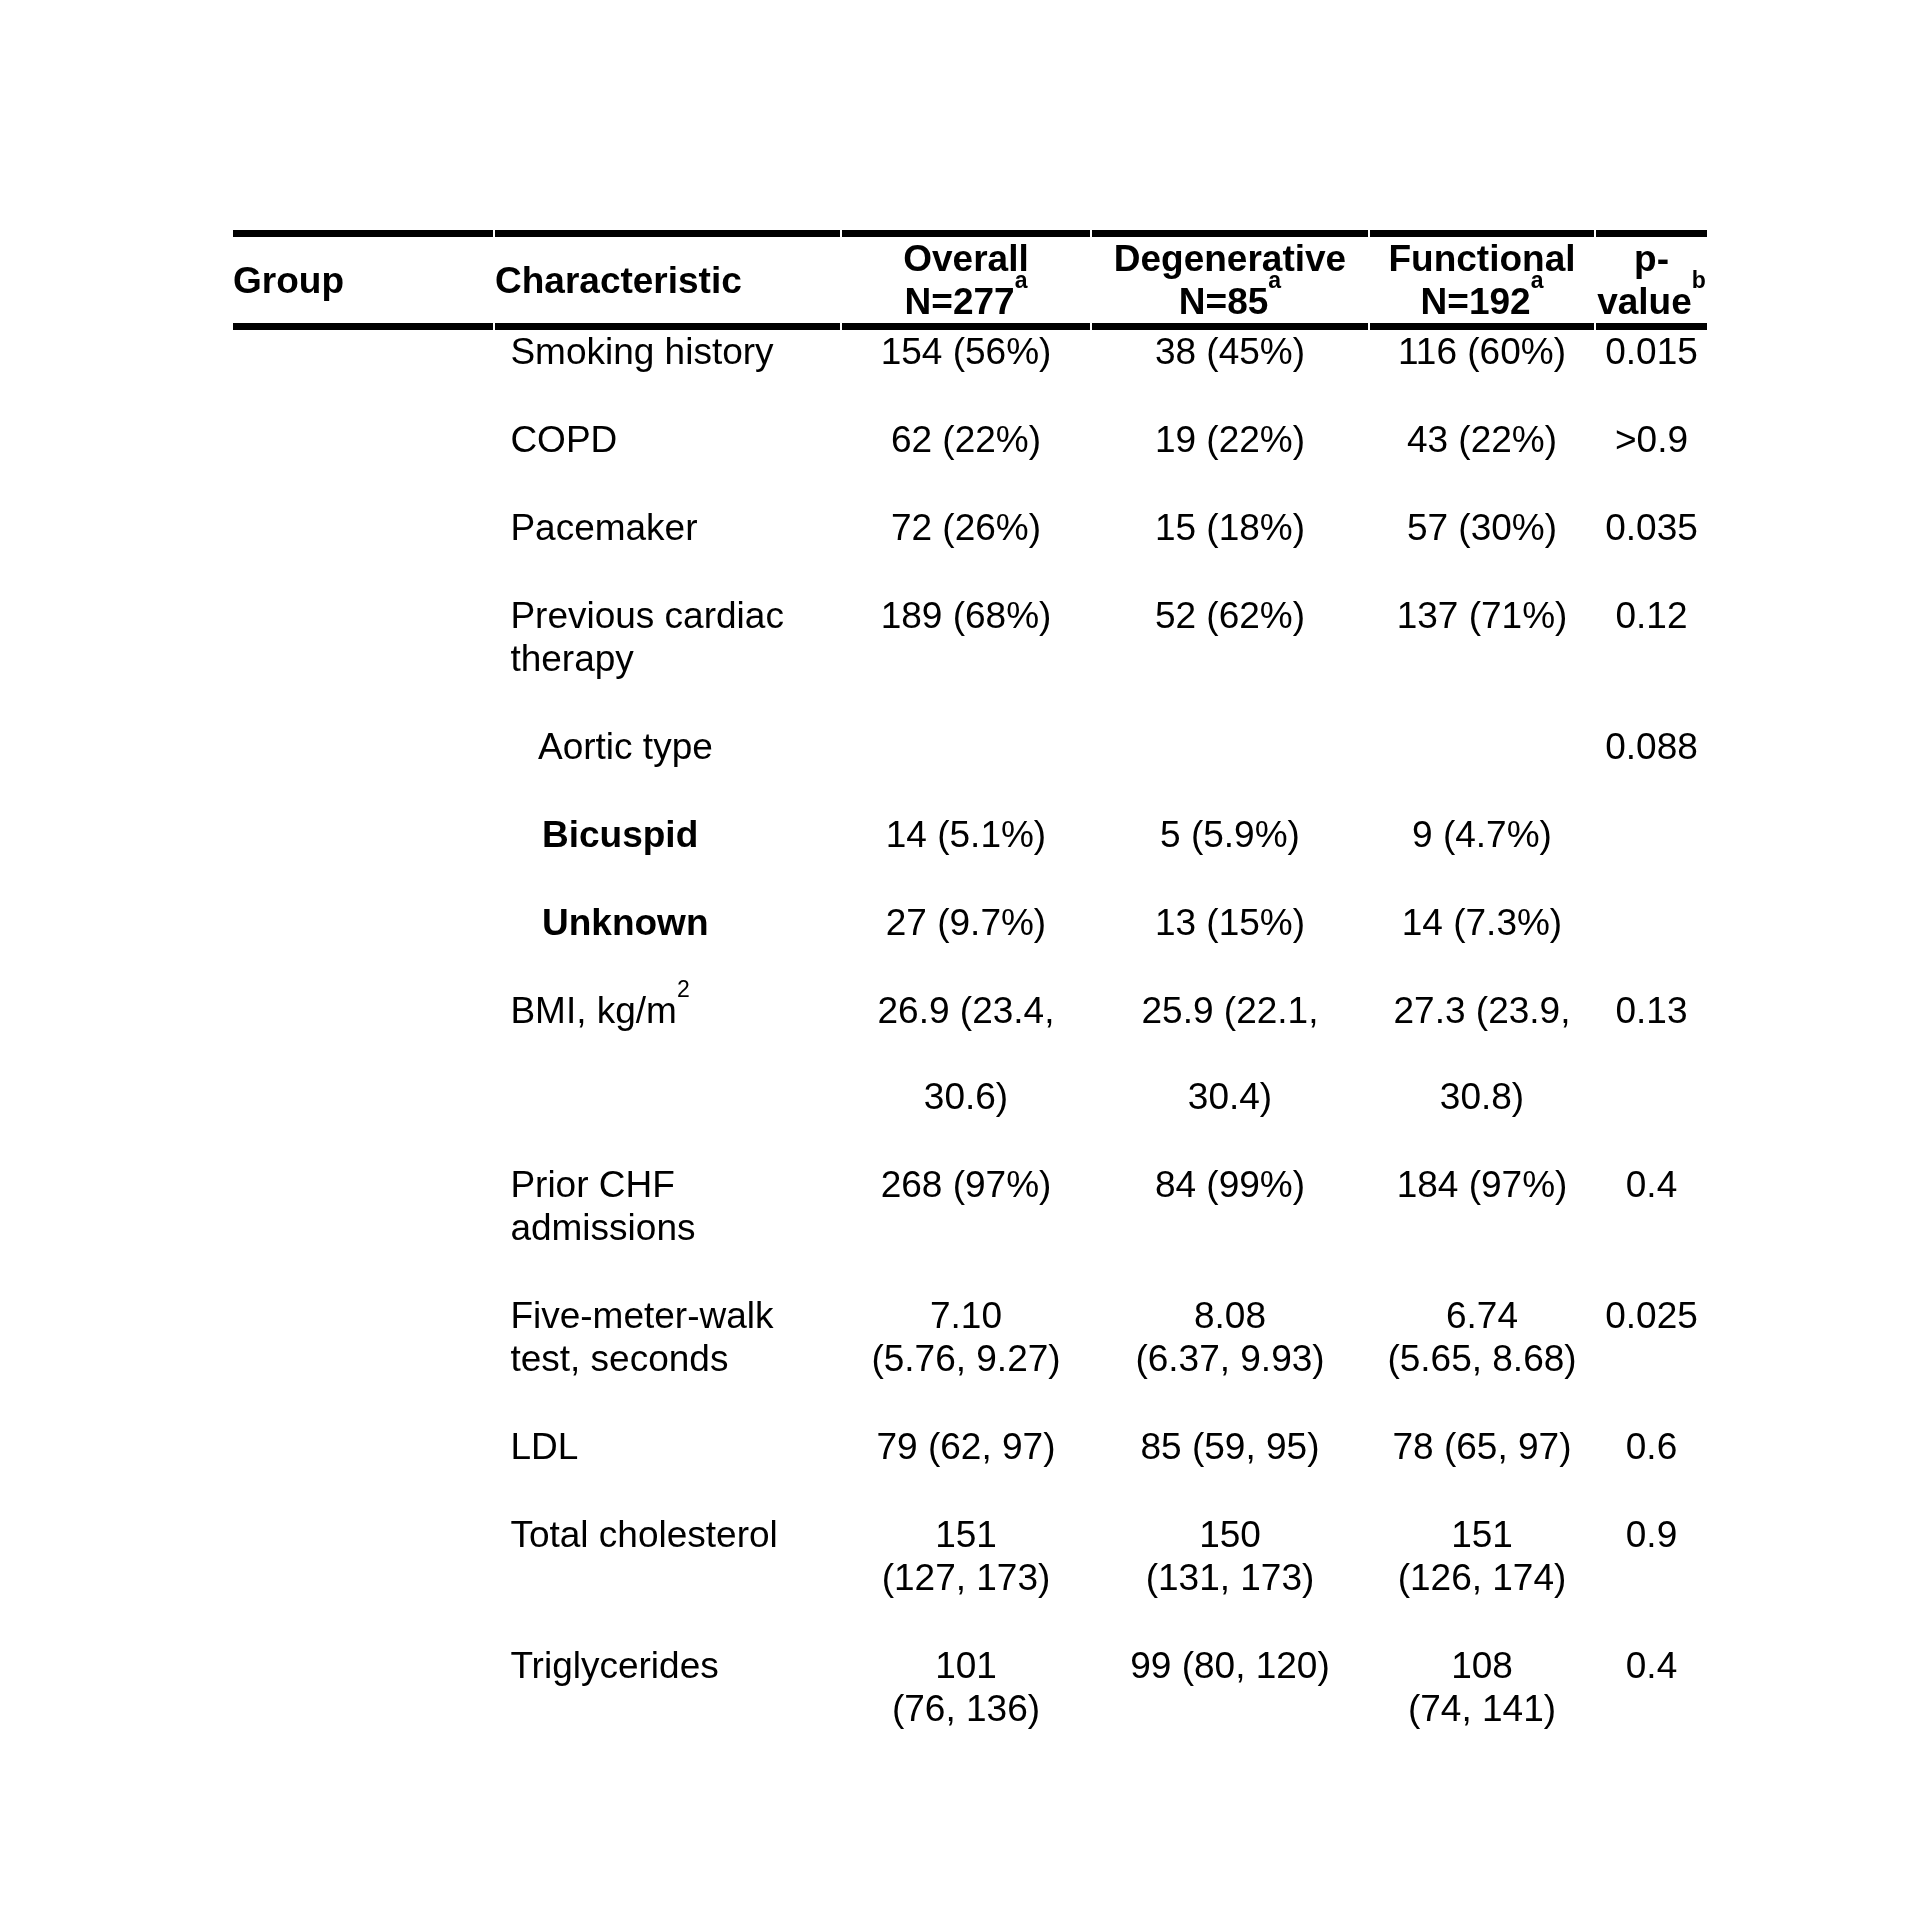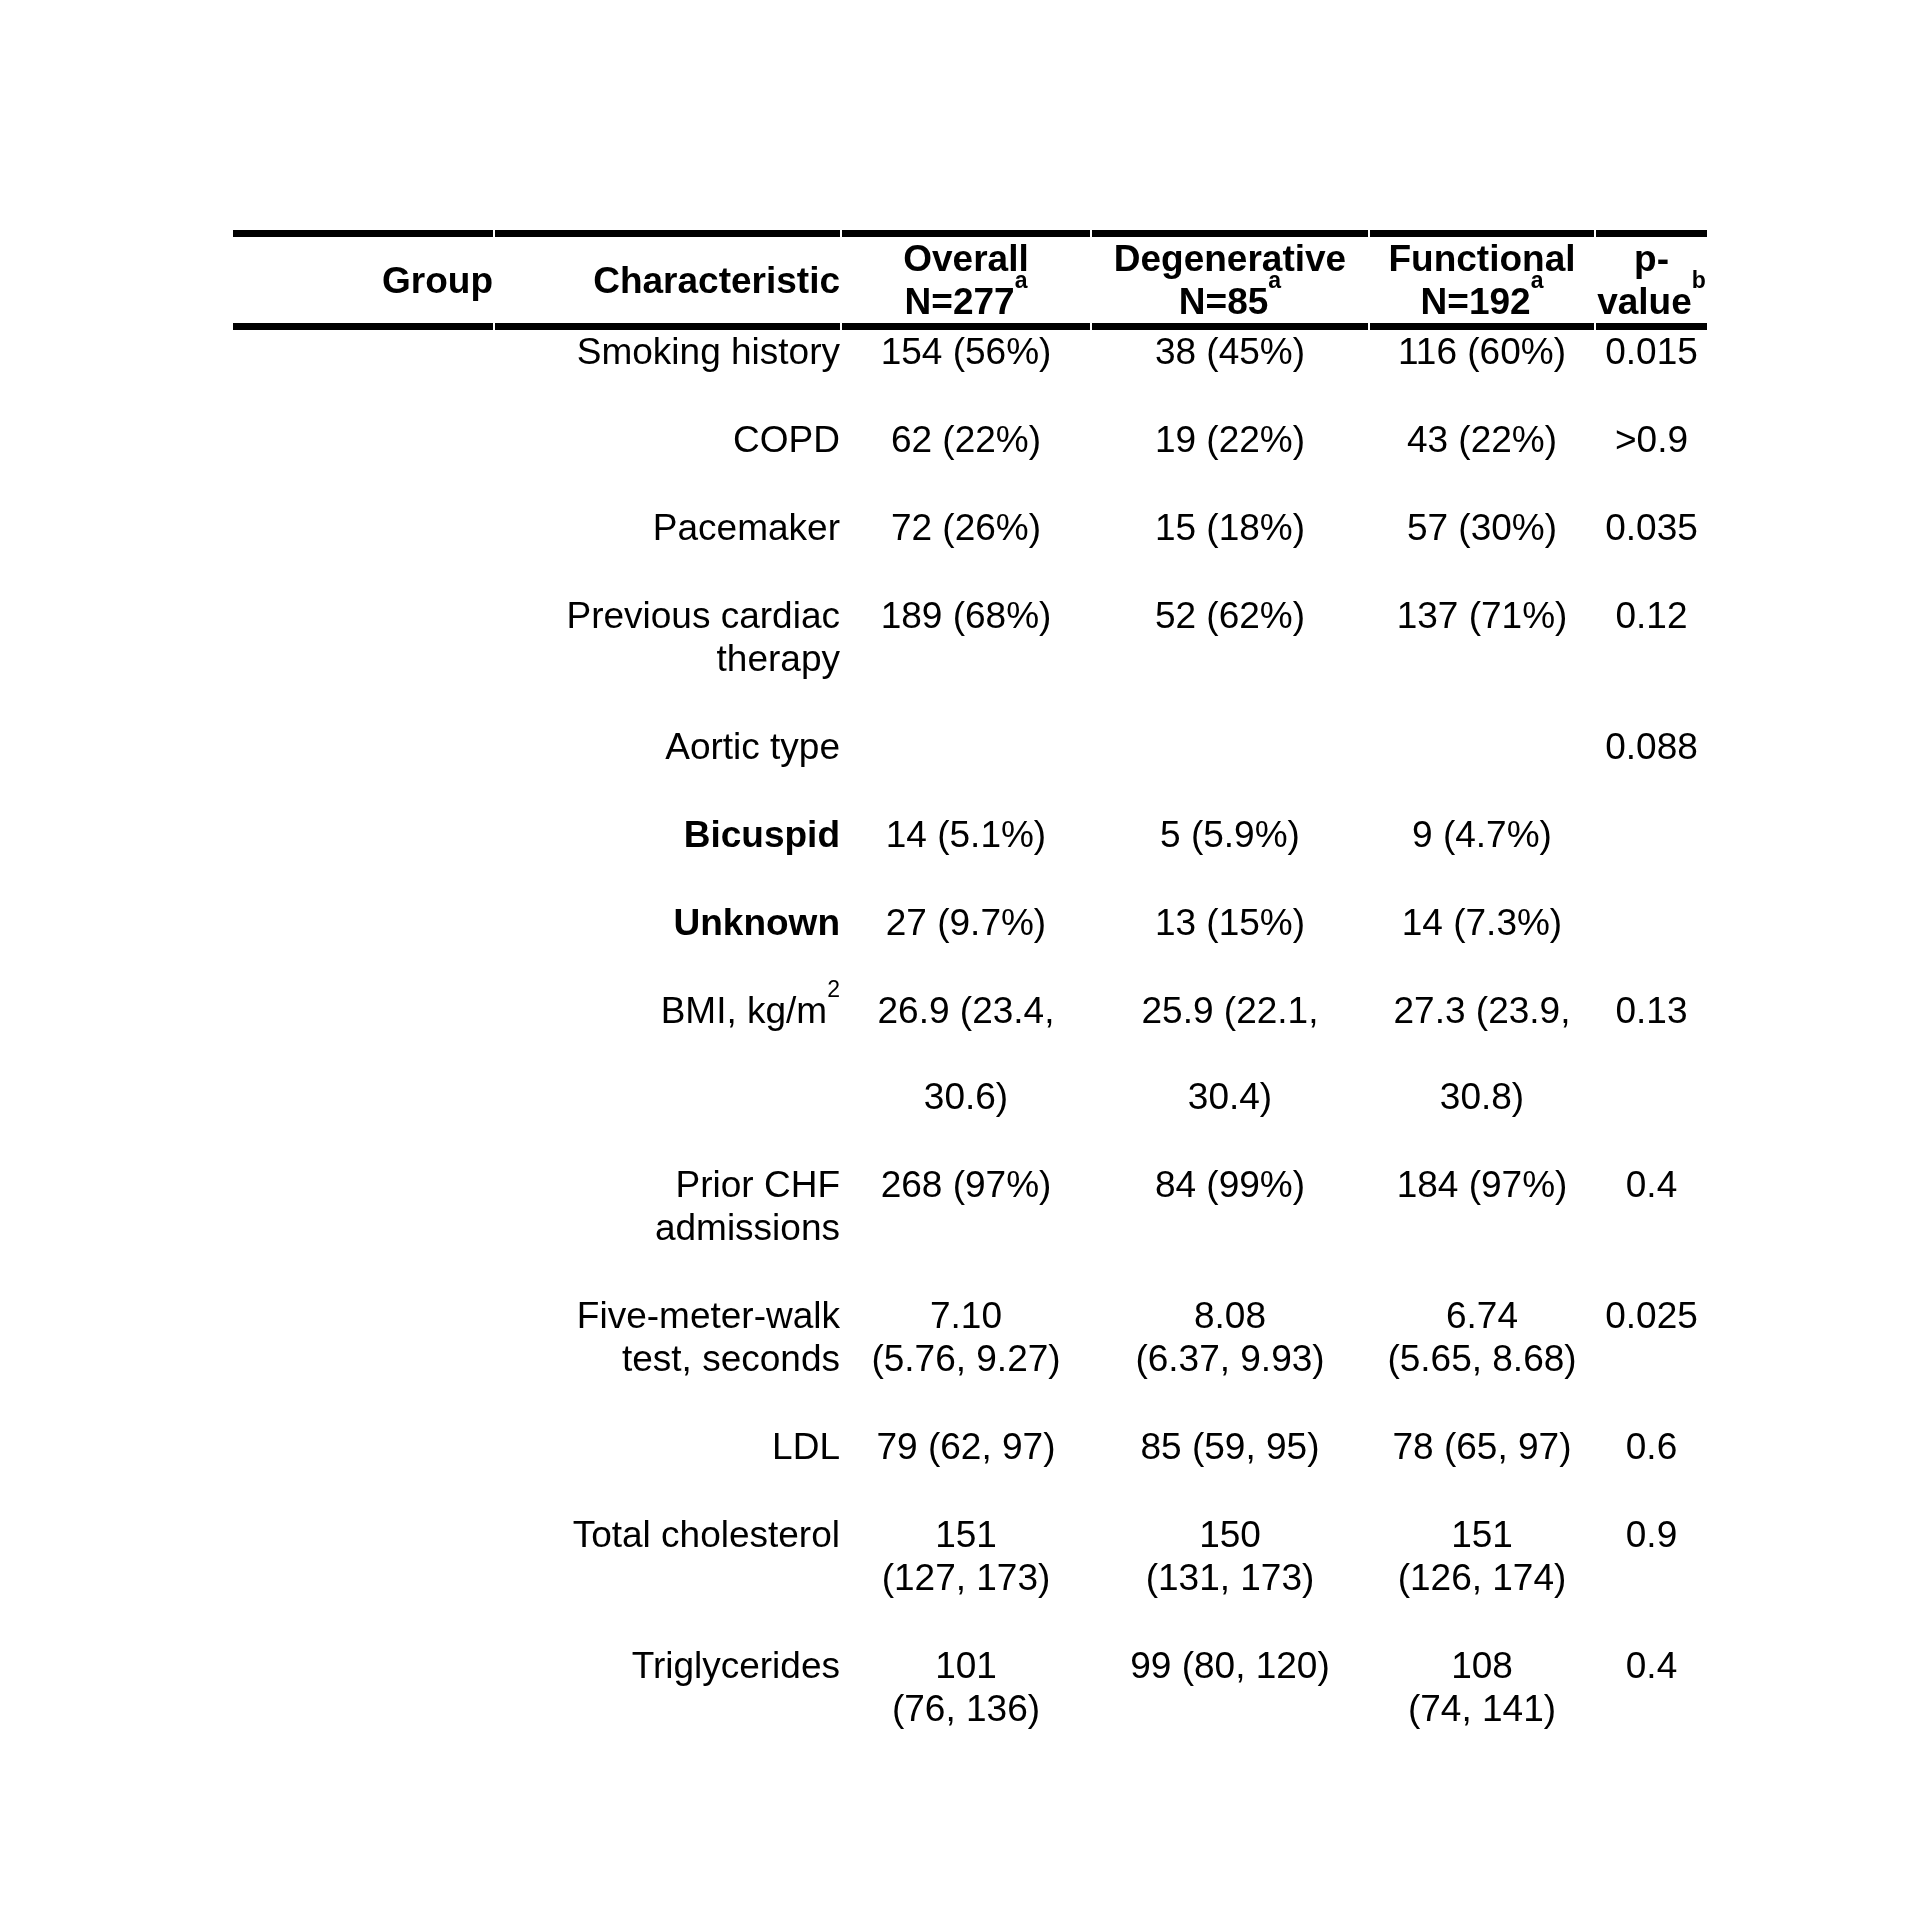--- a/index.html
+++ b/index.html
@@ -43,24 +43,24 @@
     vertical-align:top;
     padding:0 0 45px 0;
   }
   .ln{
     height:43px;
     line-height:43px;
     font-size:37px;
     white-space:nowrap;
   }
   th .ln{ font-weight:700; }
-  .al-l{ text-align:right; }
+  .al-l{ text-align:left; }
   .al-c{ text-align:center; }
   .pad-head{ padding-left:15.4px; }
-  .ind0 .ln{ padding-left:0; }
+  .ind0 .ln{ padding-left:0;margin-left:43px; }
   .ind1 .ln{ padding-left:15.4px; }
   .ind2 .ln{ padding-left:47px;font-weight:bold; }
   sup{
     font-size:23px;
     line-height:0;
     position:relative;
     top:-12.3px;
   }
 </style>
 </head>

